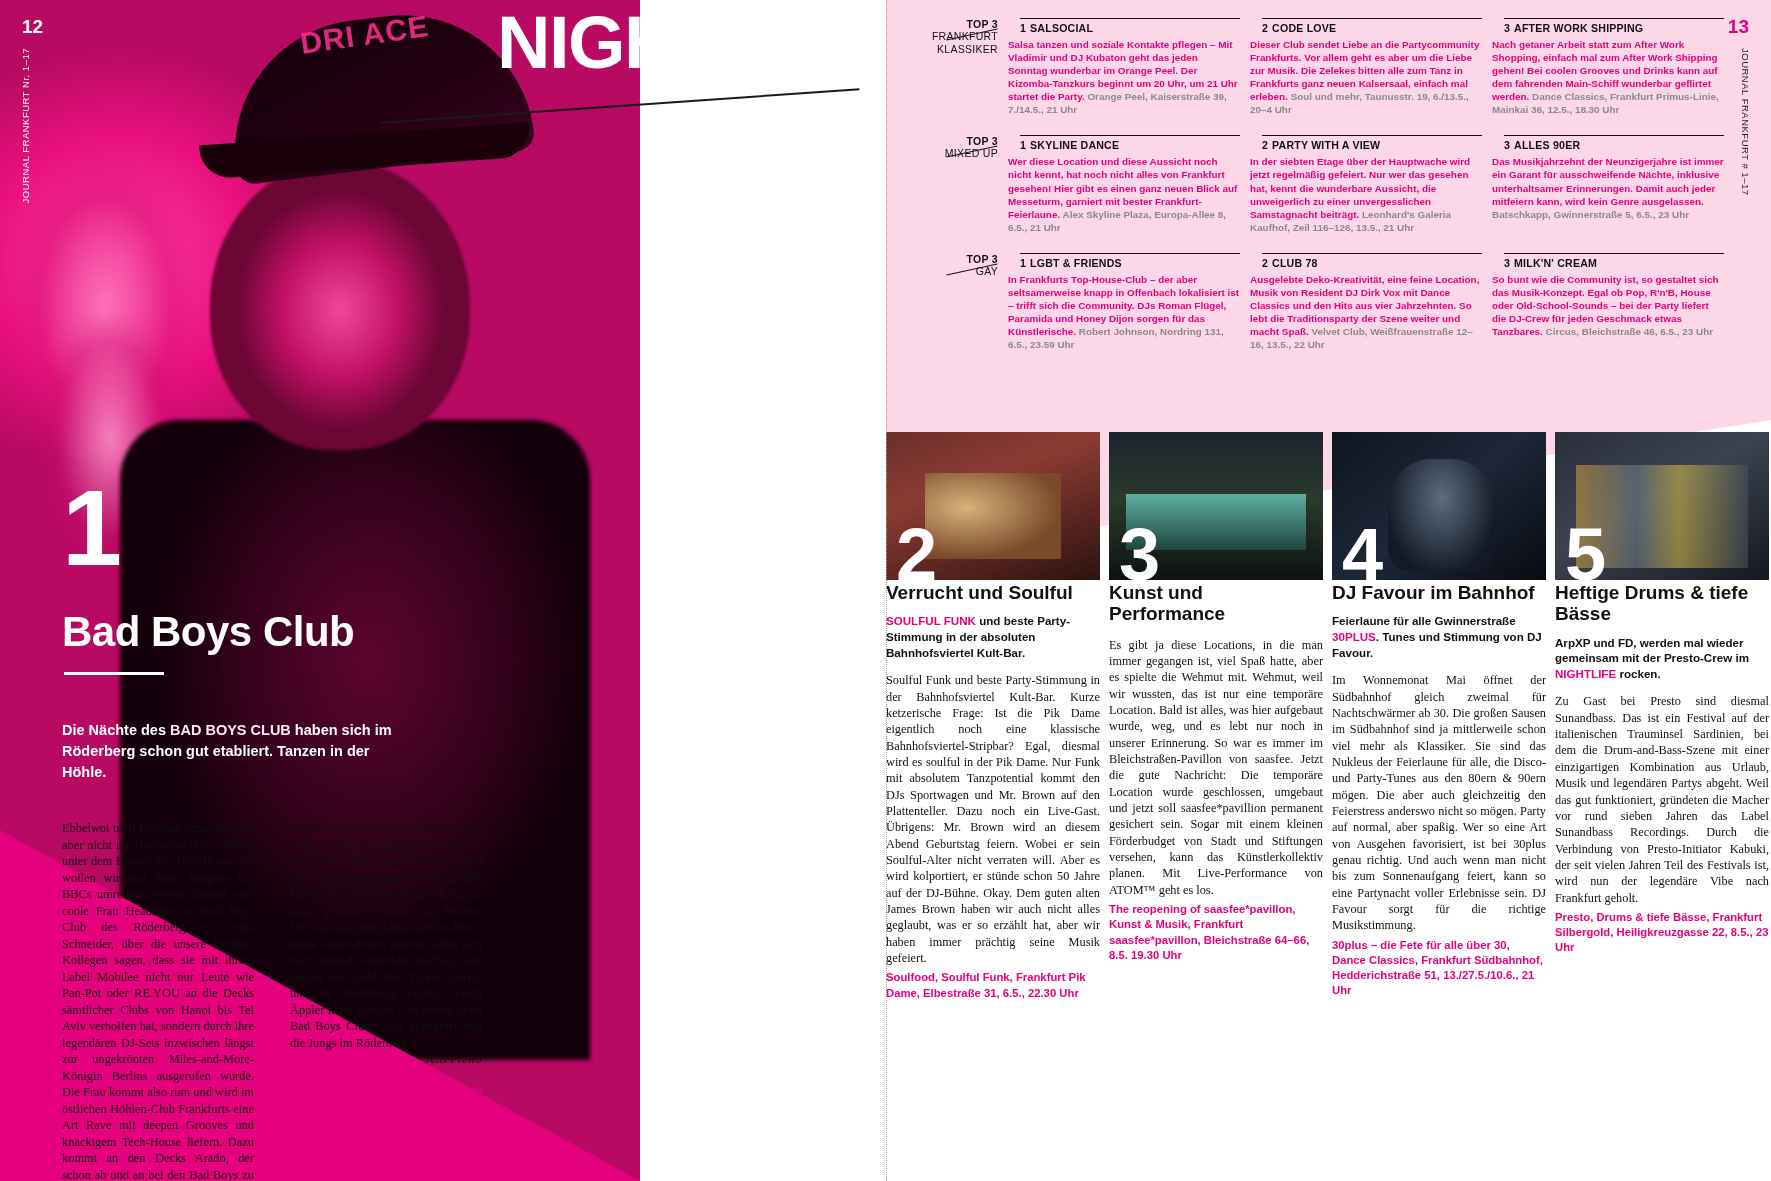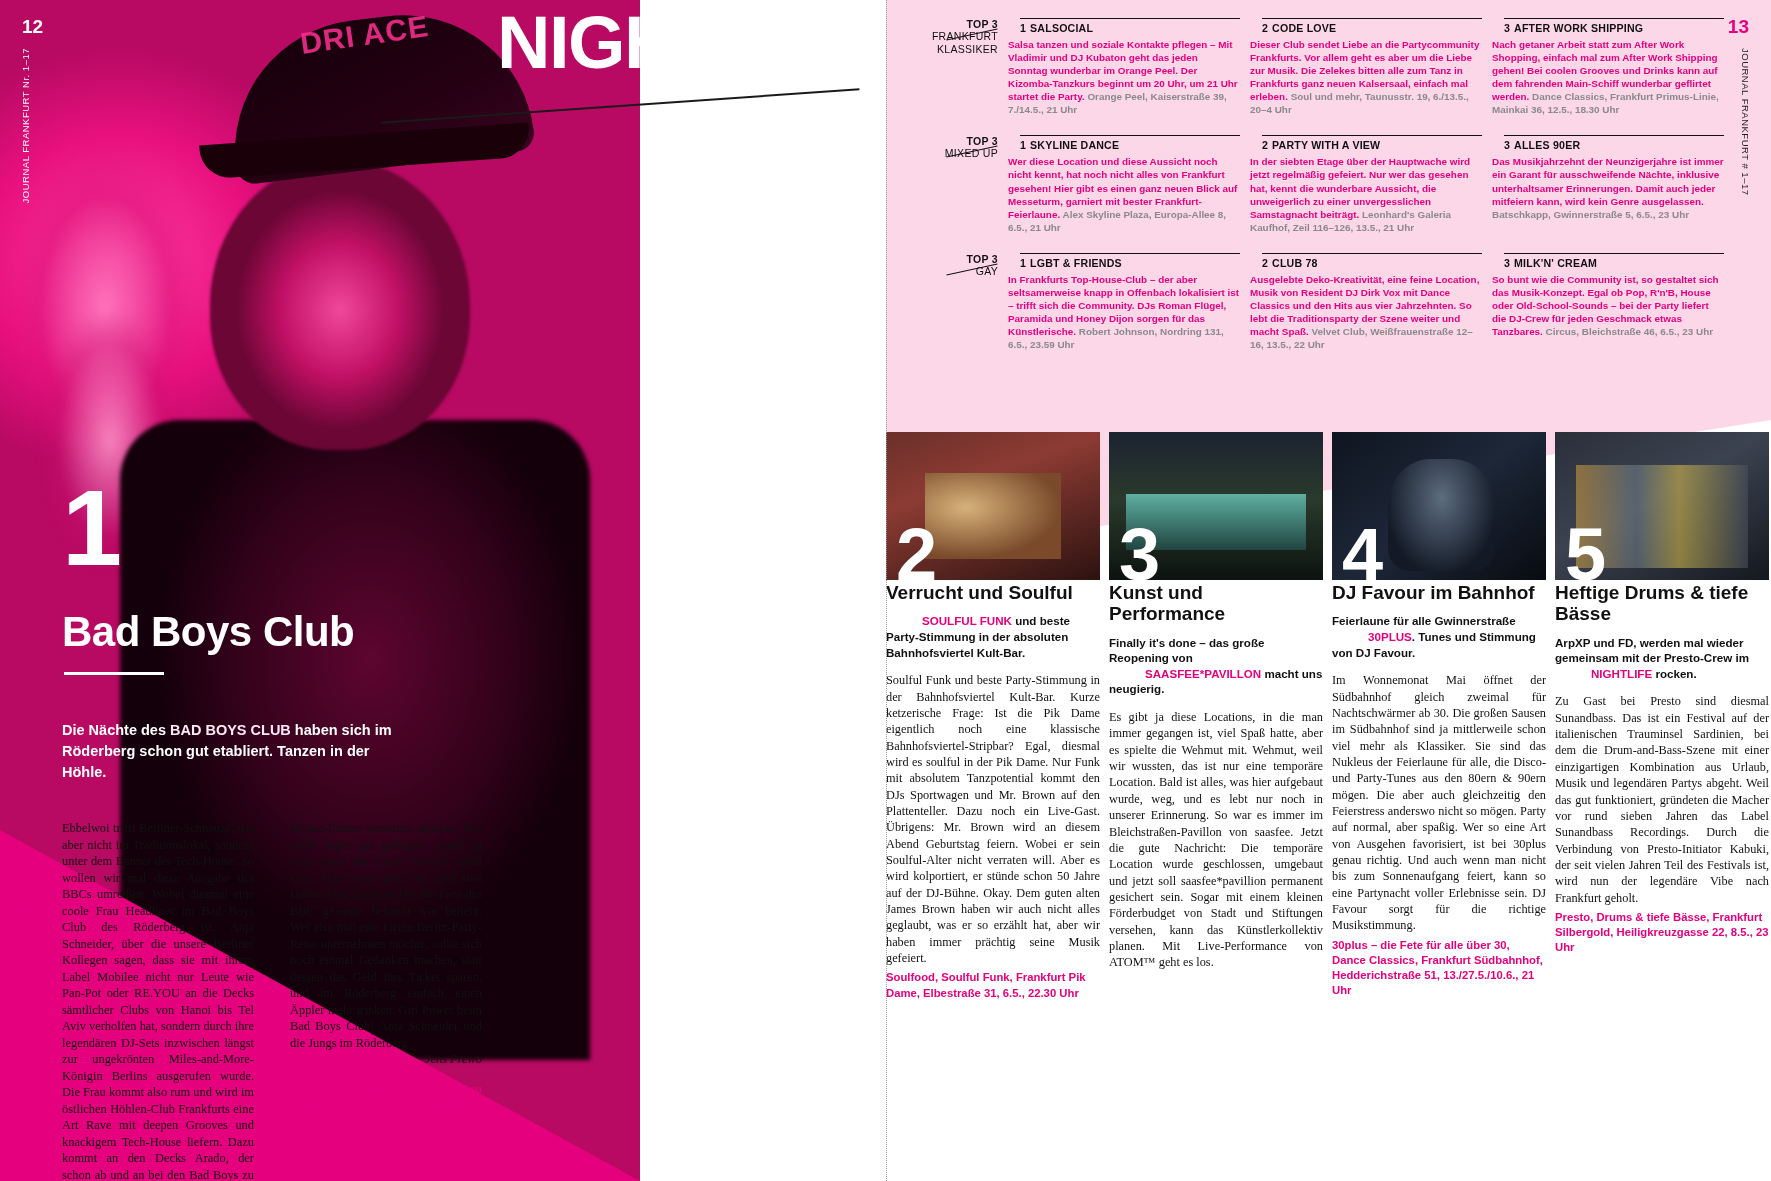--- a/index.html
+++ b/index.html
@@ -202,21 +202,21 @@
   .card-title {
     margin-top: 2px;
     font-family: "Liberation Sans", sans-serif; font-weight: 700;
     font-size: 19px; line-height: 1.12; color: #111;
   }
   .card-lede {
     margin-top: 10px;
     font-family: "Liberation Sans", sans-serif; font-weight: 700;
     font-size: 11.6px; line-height: 1.35; color: #111;
   }
-  .card-lede .pink { color: #e5007e; margin-left: 36px; }
+  .card-lede .pink { color: #e5007e; }
   .card-body {
     margin-top: 12px; font-size: 12.3px; line-height: 1.33;
     color: #111; text-align: justify;
   }
   .card-info {
     margin-top: 4px; color: #e5007e;
     font-family: "Liberation Sans", sans-serif; font-weight: 700;
     font-size: 11.3px; line-height: 1.35;
   }
   .dotted-spine {
@@ -401,24 +401,22 @@
         </div>
         <div class="card-body">Soulful Funk und beste Party-Stimmung in der Bahnhofsviertel Kult-Bar. Kurze ketzerische Frage: Ist die Pik Dame eigentlich noch eine klassische Bahnhofsviertel-Stripbar? Egal, diesmal wird es soulful in der Pik Dame. Nur Funk mit absolutem Tanzpotential kommt den DJs Sportwagen und Mr. Brown auf den Plattenteller. Dazu noch ein Live-Gast. Übrigens: Mr. Brown wird an diesem Abend Geburtstag feiern. Wobei er sein Soulful-Alter nicht verraten will. Aber es wird kolportiert, er stünde schon 50 Jahre auf der DJ-Bühne. Okay. Dem guten alten James Brown haben wir auch nicht alles geglaubt, was er so erzählt hat, aber wir haben immer prächtig seine Musik gefeiert.</div>
         <div class="card-info">Soulfood, Soulful Funk, Frankfurt Pik Dame, Elbestraße 31, 6.5., 22.30 Uhr</div>
       </div>
 
       <div class="card">
         <div class="card-photo p3">
           <div class="card-num">3</div>
         </div>
         <div class="card-title">Kunst und Performance</div>
-        <div class="card-lede">
-          <span>Finally it's done – das große Reopening von </span><span class="pink">SAASFEE*PAVILLON</span><span> macht uns neugierig.</span>
-        </div>
         <div class="card-body">Es gibt ja diese Locations, in die man immer gegangen ist, viel Spaß hatte, aber es spielte die Wehmut mit. Wehmut, weil wir wussten, das ist nur eine temporäre Location. Bald ist alles, was hier aufgebaut wurde, weg, und es lebt nur noch in unserer Erinnerung. So war es immer im Bleichstraßen-Pavillon von saasfee. Jetzt die gute Nachricht: Die temporäre Location wurde geschlossen, umgebaut und jetzt soll saasfee*pavillion permanent gesichert sein. Sogar mit einem kleinen Förderbudget von Stadt und Stiftungen versehen, kann das Künstlerkollektiv planen. Mit Live-Performance von ATOM™ geht es los.</div>
+        <div class="card-info">The reopening of saasfee*pavillon, Kunst &amp; Musik, Frankfurt saasfee*pavillon, Bleichstraße 64–66, 8.5. 19.30 Uhr</div>
       </div>
 
       <div class="card">
         <div class="card-photo p4">
           <div class="card-num">4</div>
         </div>
         <div class="card-title">DJ Favour im Bahnhof</div>
         <div class="card-lede">
           <span>Feierlaune für alle Gwinnerstraße </span><span class="pink">30PLUS</span><span>. Tunes und Stimmung von DJ Favour.</span>
         </div>

